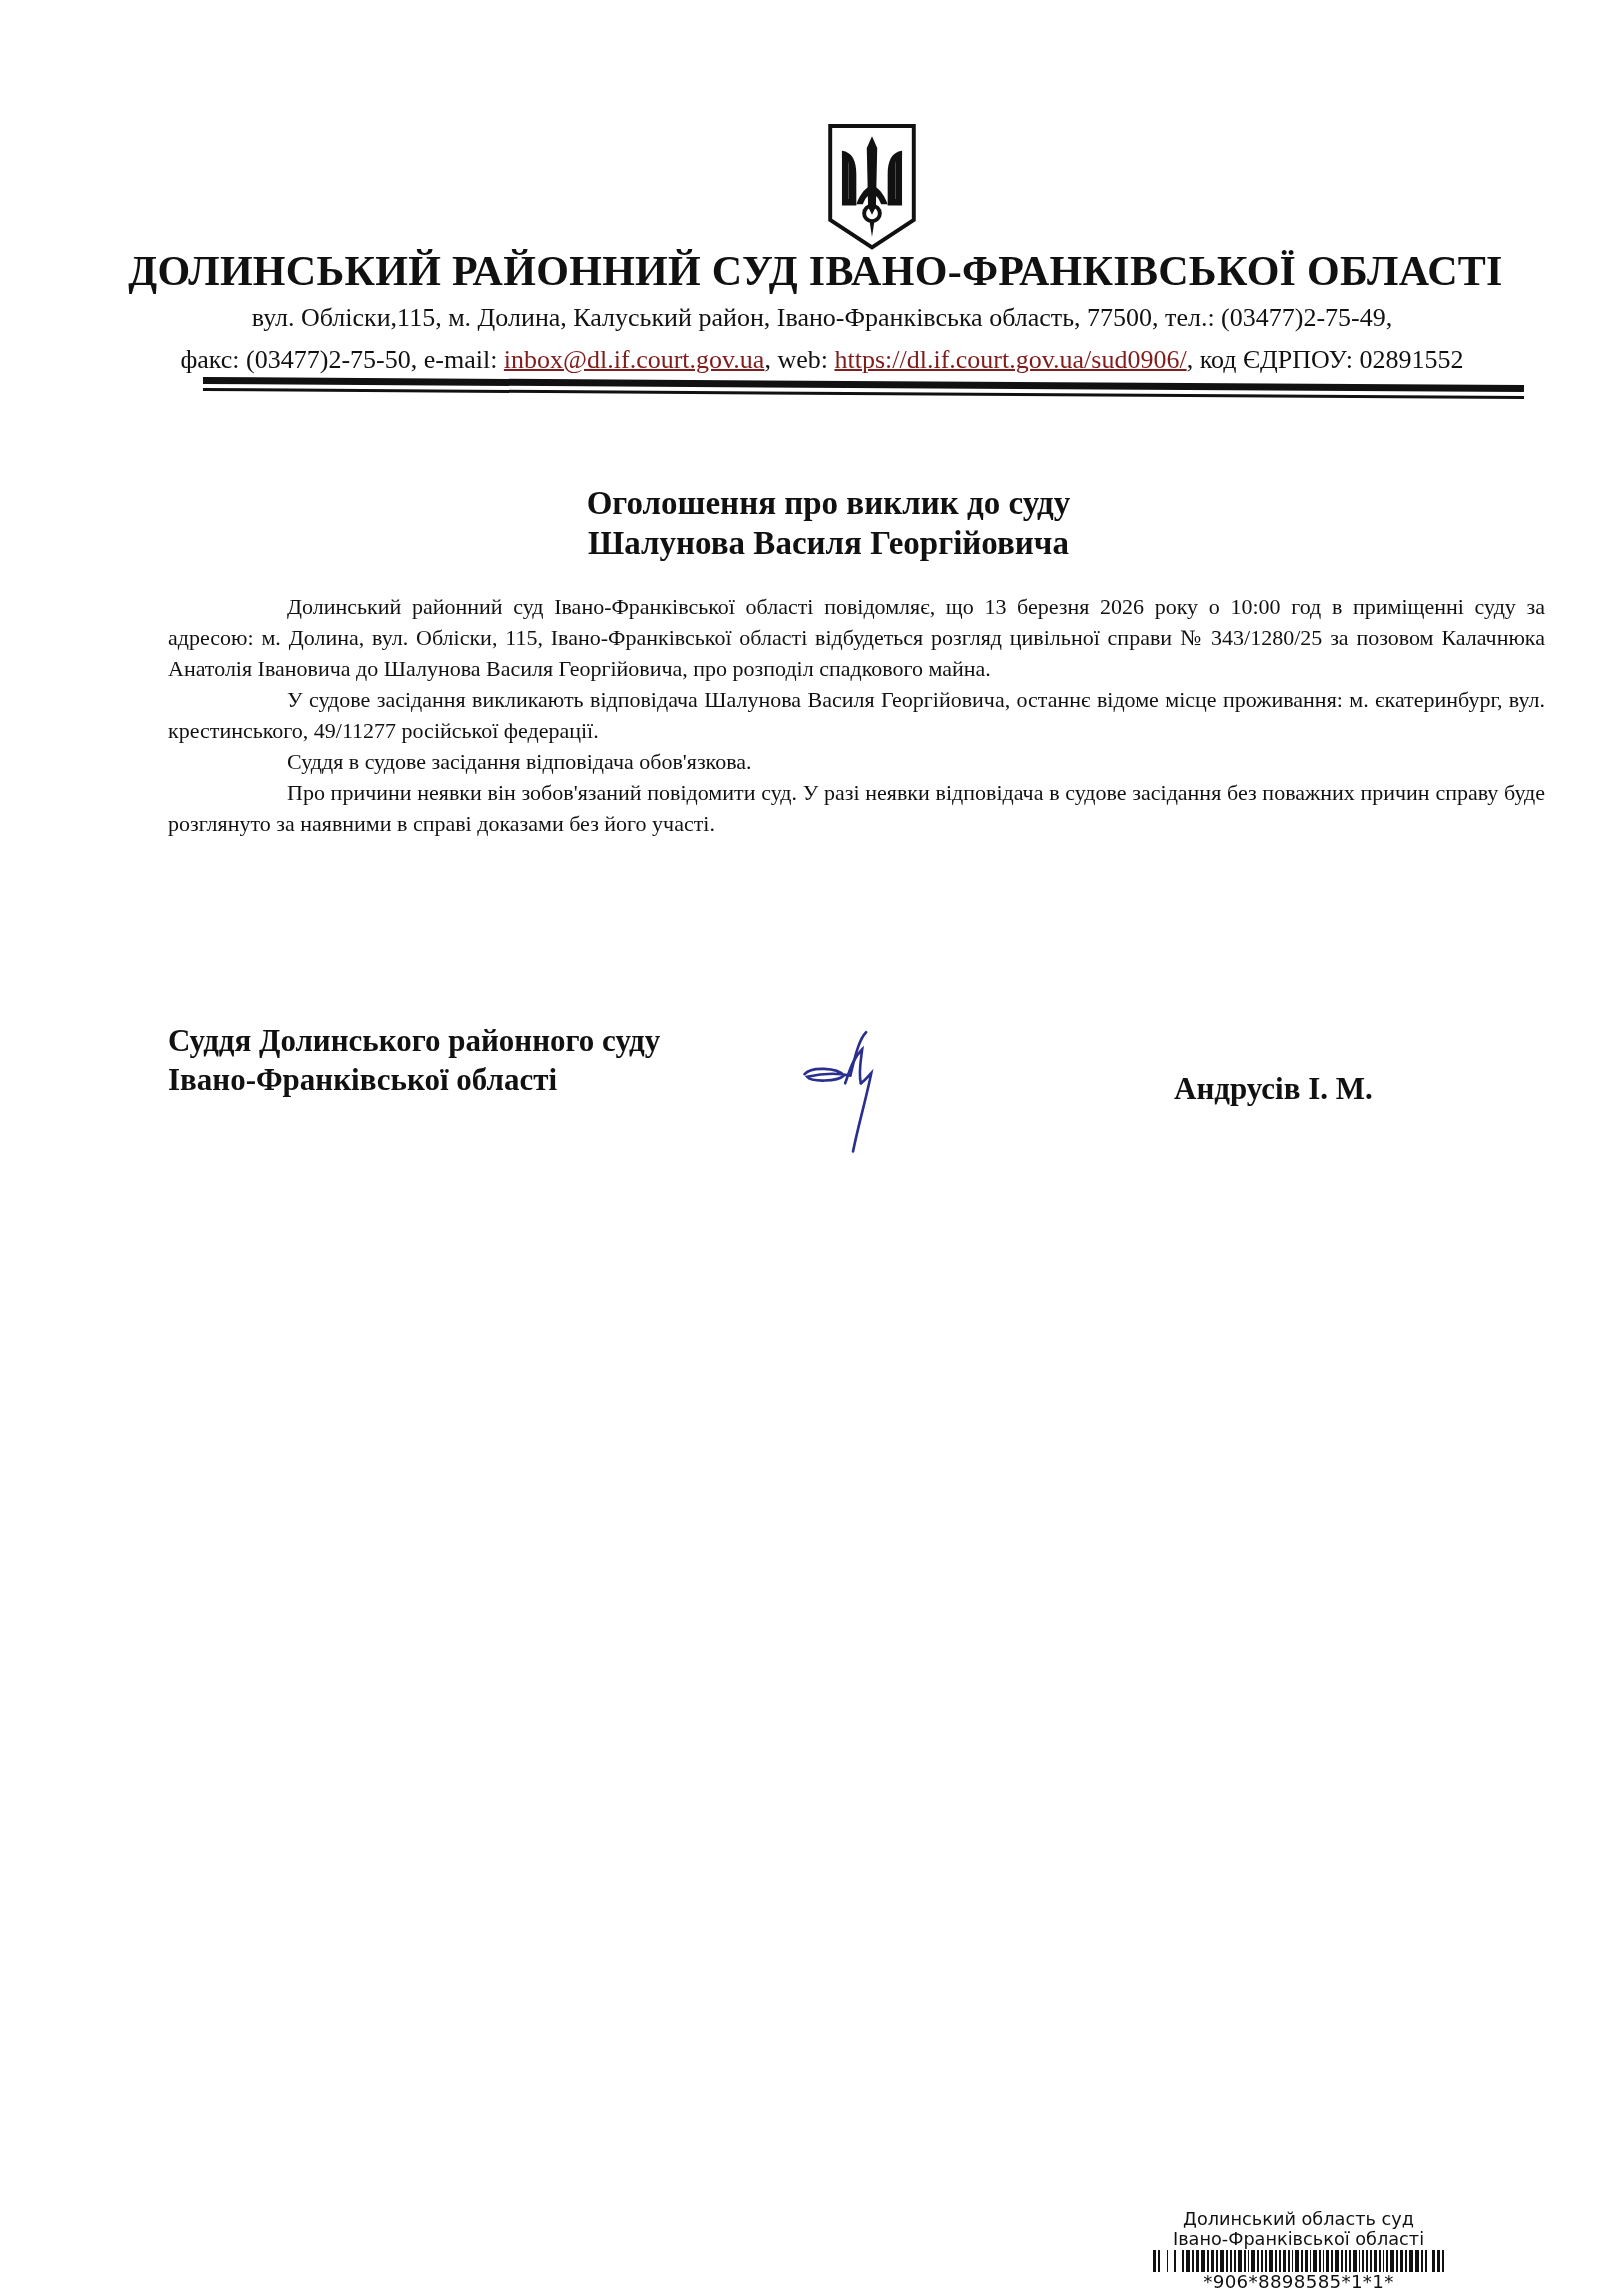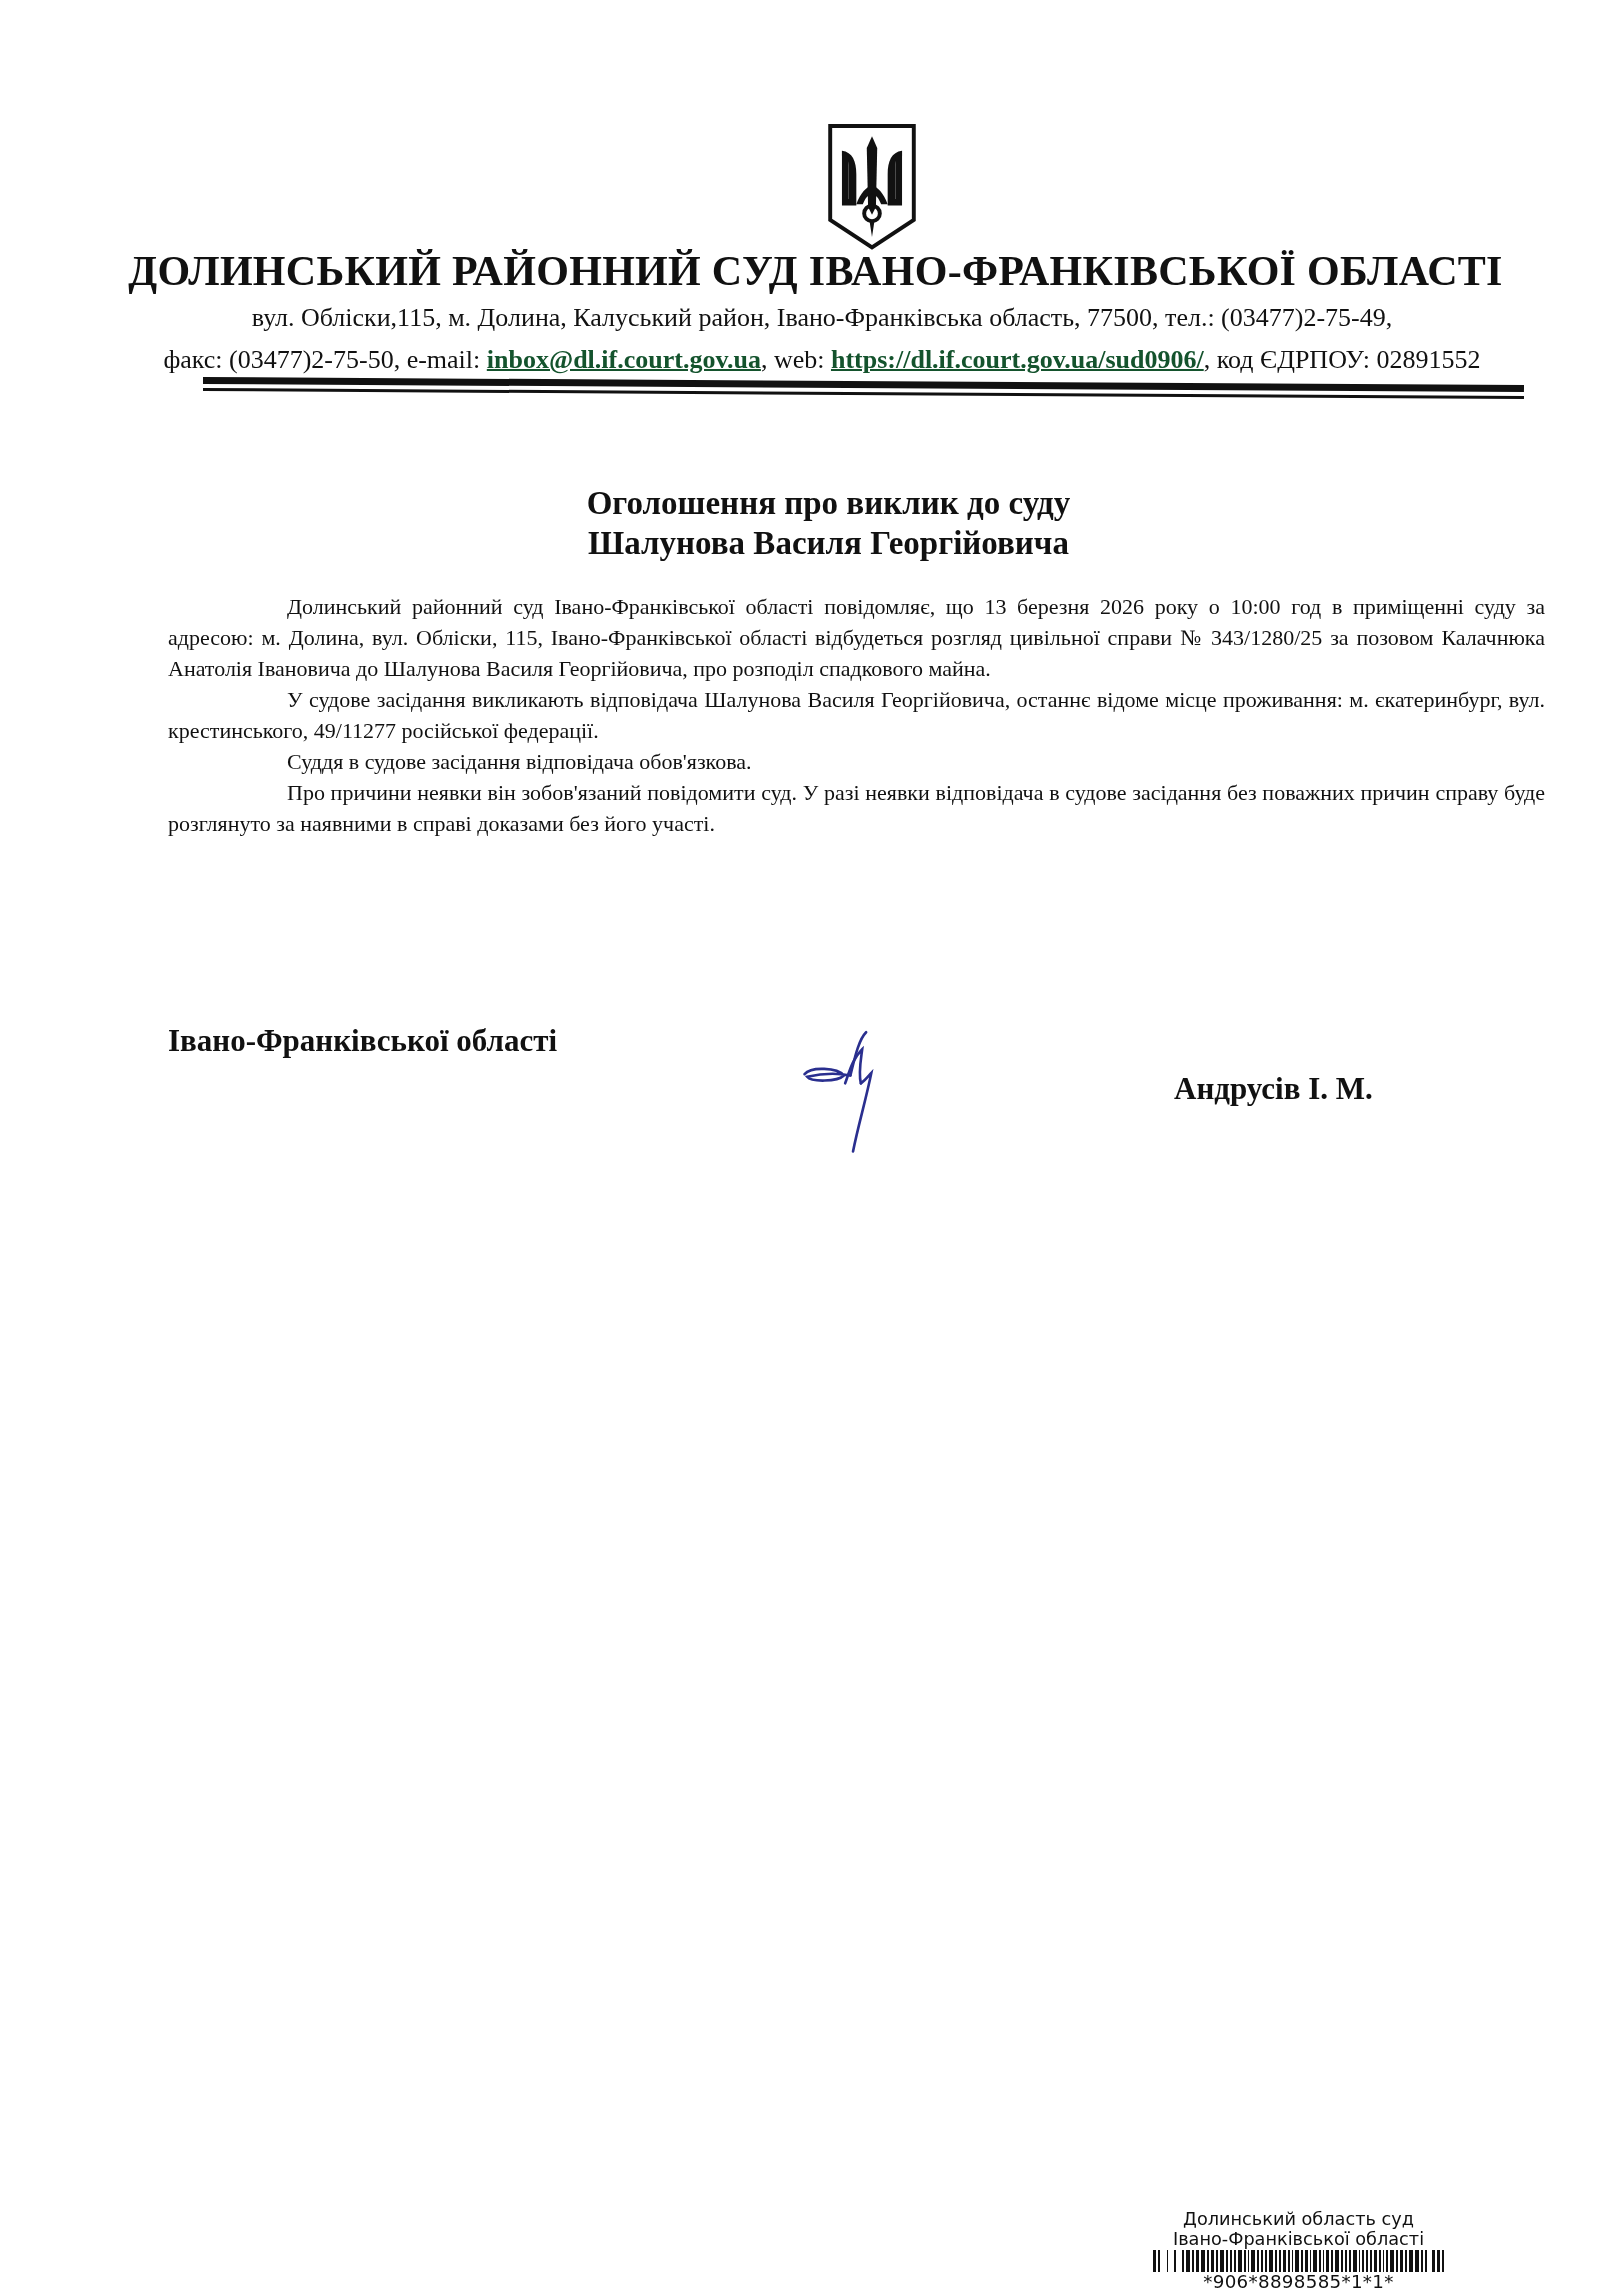--- a/index.html
+++ b/index.html
@@ -12,21 +12,21 @@
     position: absolute; left: 0; right: 0; top: 250px; text-align: center;
     font-weight: bold; font-size: 42px; letter-spacing: 0.3px; line-height: 1;
     padding-left: 13px;
   }
   .contact-line {
     position: absolute; left: 0; right: 0; text-align: center;
     font-size: 26px; line-height: 1;
   }
   .contact-1 { top: 305px; padding-left: 26px; }
   .contact-2 { top: 347px; padding-left: 26px; }
-  .contact-line a { color: #14532d; text-decoration: underline; text-decoration-thickness: 2px; font-weight: bold; }
+  .contact-line a { color: #7f1d1d; text-decoration: underline; text-decoration-thickness: 2px; }
   .rule-thick {
     position: absolute; left: 203px; width: 1321px; top: 377px; height: 7.2px;
     background: #111; transform: rotate(0.35deg); transform-origin: left center;
   }
   .rule-thin {
     position: absolute; left: 203px; width: 1321px; top: 388px; height: 2.6px;
     background: #111; transform: rotate(0.35deg); transform-origin: left center;
   }
   .title {
     position: absolute; left: 0; right: 0; text-align: center; font-weight: bold;
@@ -86,20 +86,21 @@
 <div class="title title-2">Шалунова Василя Георгійовича</div>
 
 <div class="body-text">
   <p>Долинський районний суд Івано-Франківської області повідомляє, що 13 березня 2026 року о 10:00 год в приміщенні суду за адресою: м. Долина, вул. Обліски, 115, Івано-Франківської області відбудеться розгляд цивільної справи № 343/1280/25 за позовом Калачнюка Анатолія Івановича до Шалунова Василя Георгійовича, про розподіл спадкового майна.</p>
   <p>У судове засідання викликають відповідача Шалунова Василя Георгійовича, останнє відоме місце проживання: м. єкатеринбург, вул. крестинського, 49/11277 російської федерації.</p>
   <p>Суддя в судове засідання відповідача  обов'язкова.</p>
   <p>Про причини неявки він зобов'язаний повідомити суд. У разі неявки відповідача в судове засідання без поважних причин справу буде розглянуто за наявними в справі доказами без його участі.</p>
 </div>
 
 <div class="sig-left">
+  <div>Суддя Долинського районного суду</div>
   <div>Івано-Франківської області</div>
 </div>
 
 <svg class="signature" viewBox="0 0 200 200">
   <path d="M10 72 C20 60 60 62 70 74 C60 84 20 84 14 76 C40 70 60 70 80 74" fill="none" stroke="#2a2f8f" stroke-width="4" stroke-linecap="round"></path>
   <path d="M80 74 C86 50 92 20 104 8" fill="none" stroke="#2a2f8f" stroke-width="4" stroke-linecap="round"></path>
   <path d="M72 86 C78 70 82 50 98 34 C96 50 92 70 96 86" fill="none" stroke="#2a2f8f" stroke-width="4" stroke-linecap="round"></path>
   <path d="M96 86 C104 80 108 74 112 70 C104 110 92 150 84 190" fill="none" stroke="#2a2f8f" stroke-width="4" stroke-linecap="round"></path>
 </svg>
 

